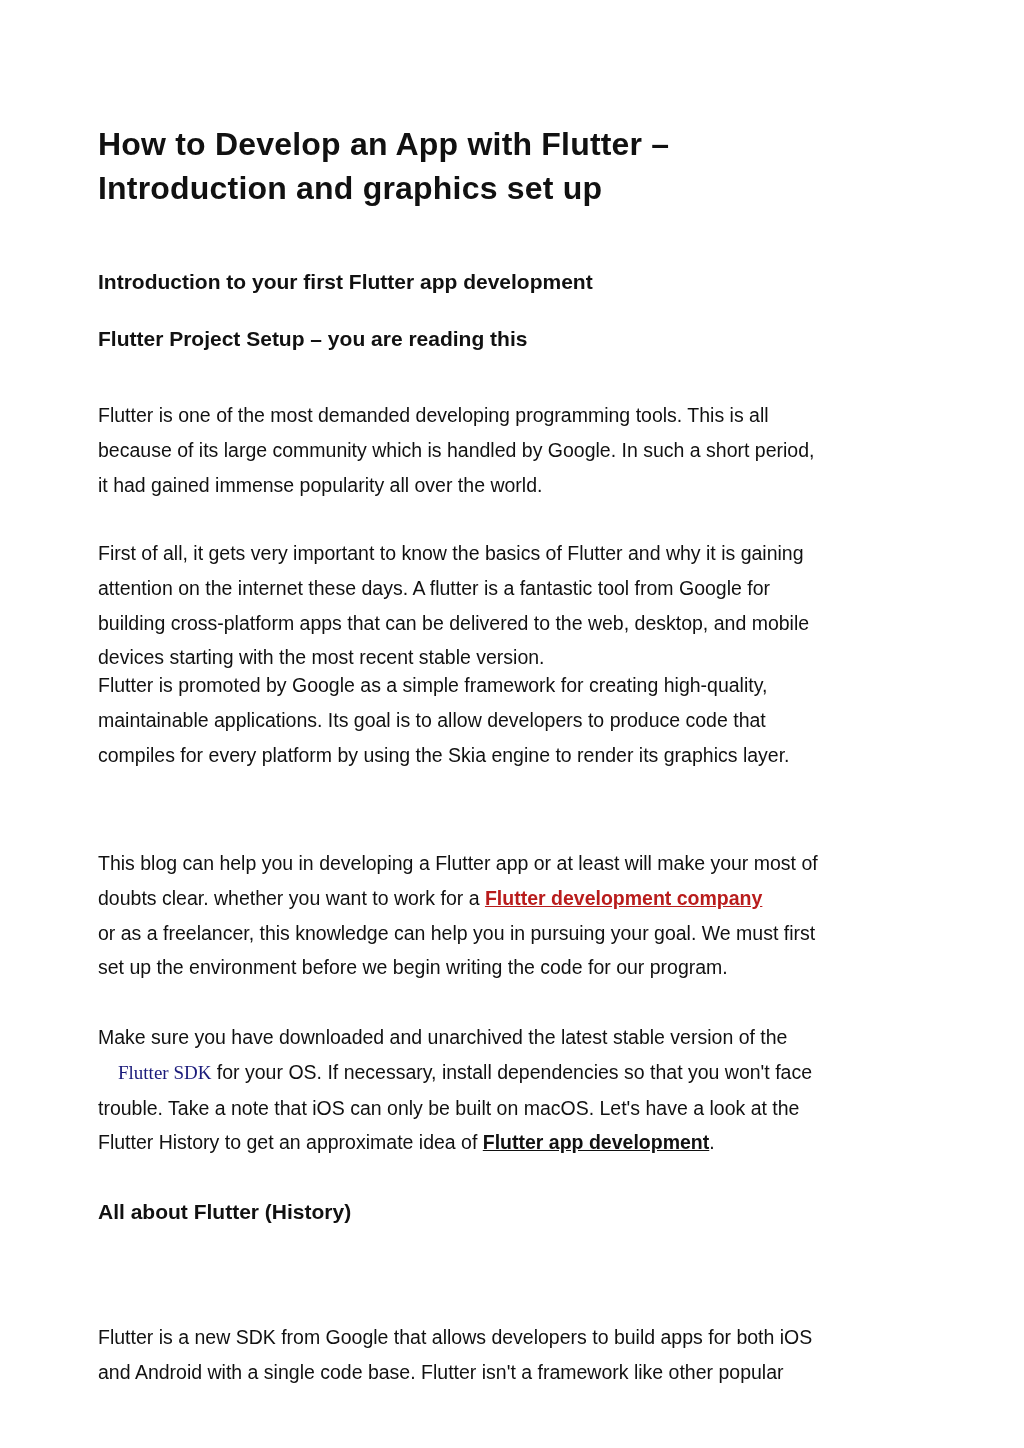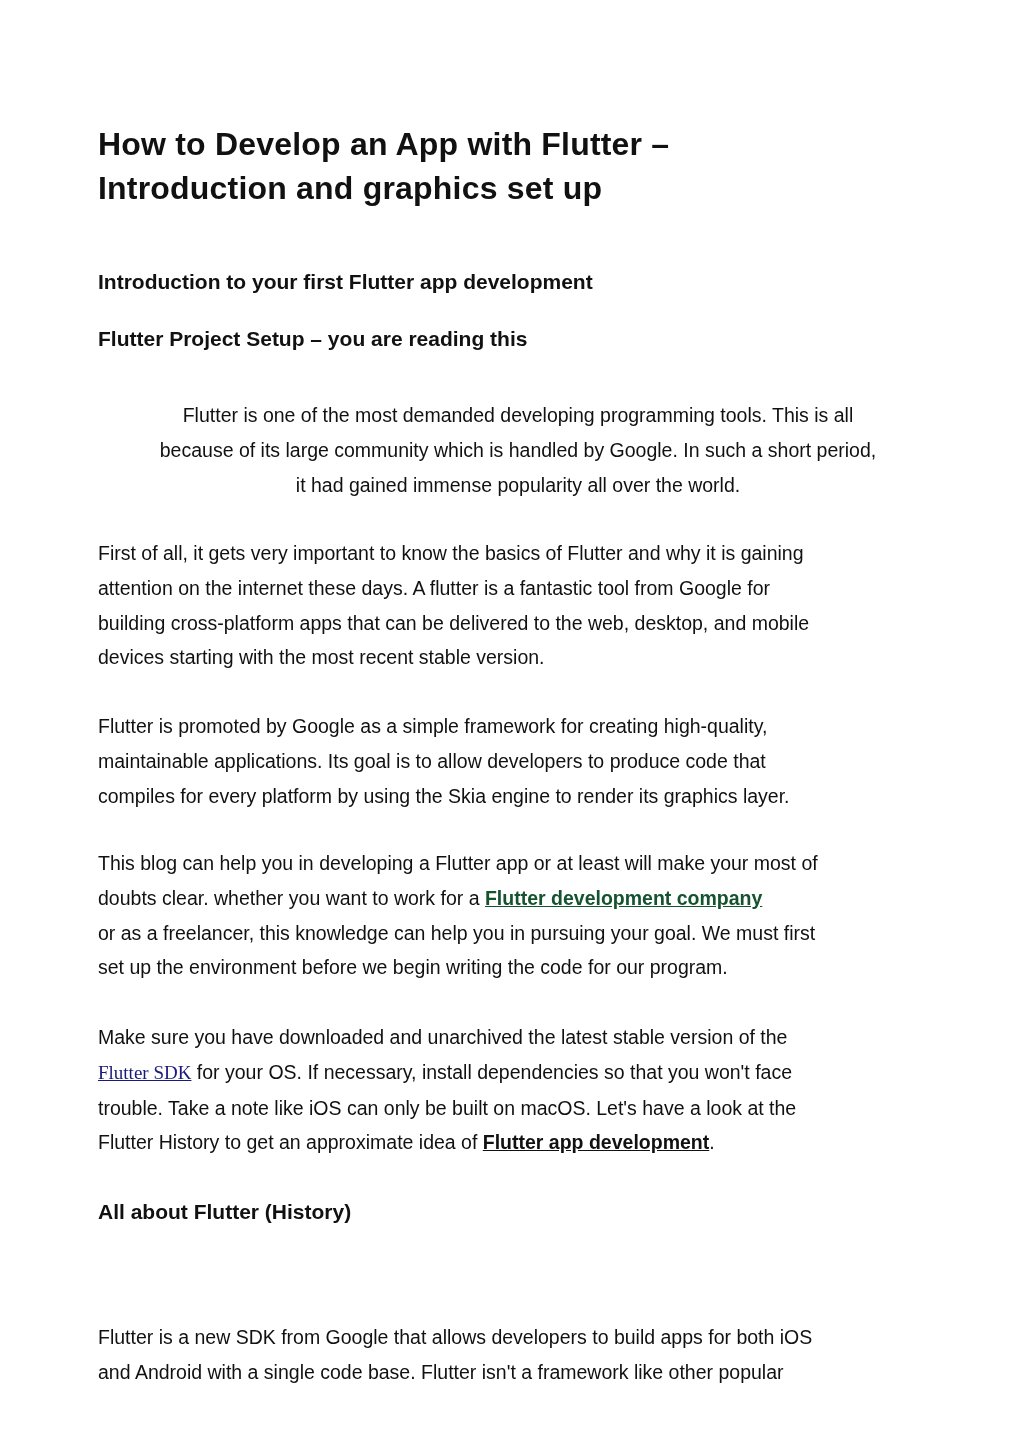--- a/index.html
+++ b/index.html
@@ -3,71 +3,71 @@
 <meta charset="utf-8">
 <style>
   html, body { margin: 0; padding: 0; background: #ffffff; }
   body { width: 1024px; height: 1448px; overflow: hidden; position: relative;
          font-family: "Liberation Sans", sans-serif; color: #111111; }
   .page { position: absolute; left: 98px; top: 0; width: 840px; }
   .title { position: absolute; top: 122px; left: 0; margin: 0;
            font-size: 32px; line-height: 44px; font-weight: bold; letter-spacing: 0.2px; }
   .h2 { position: absolute; left: 0; margin: 0; font-size: 21px; font-weight: bold; line-height: 30px; }
   .para { position: absolute; left: 0; margin: 0; font-size: 19.5px; line-height: 34.8px; width: 840px; }
-  .link-bold { color: #14532d; font-weight: bold; text-decoration: underline; }
+  .link-bold { color: #b91c1c; font-weight: bold; text-decoration: underline; }
   .link-bold-black { color: #111111; font-weight: bold; text-decoration: underline; }
-  .link-serif { font-family: "Liberation Serif", serif; color: #1a1a7a; text-decoration: underline; font-size: 19px; }
+  .link-serif { font-family: "Liberation Serif", serif; color: #1a1a7a; font-size: 19px; margin-left: 20px; }
 </style>
 </head>
 <body>
 
 <div class="page">
 
   <h1 class="title">
     <div>How to Develop an App with Flutter –</div>
     <div>Introduction and graphics set up</div>
   </h1>
 
   <h2 class="h2" style="top:267px;">Introduction to your first Flutter app development</h2>
   <h2 class="h2" style="top:324px;">Flutter Project Setup – you are reading this</h2>
 
-  <div class="para" style="top:398px;text-align:center;">
+  <div class="para" style="top:398px;">
     <div>Flutter is one of the most demanded developing programming tools. This is all</div>
     <div>because of its large community which is handled by Google. In such a short period,</div>
     <div>it had gained immense popularity all over the world.</div>
   </div>
 
   <div class="para" style="top:536px;">
     <div>First of all, it gets very important to know the basics of Flutter and why it is gaining</div>
     <div>attention on the internet these days. A flutter is a fantastic tool from Google for</div>
     <div>building cross-platform apps that can be delivered to the web, desktop, and mobile</div>
     <div>devices starting with the most recent stable version.</div>
   </div>
 
-  <div class="para" style="top:709px;">
+  <div class="para" style="top:668px;">
     <div>Flutter is promoted by Google as a simple framework for creating high-quality,</div>
     <div>maintainable applications. Its goal is to allow developers to produce code that</div>
     <div>compiles for every platform by using the Skia engine to render its graphics layer.</div>
   </div>
 
   <div class="para" style="top:846px;">
     <div>This blog can help you in developing a Flutter app or at least will make your most of</div>
     <div>
       <span>doubts clear. whether you want to work for a </span><a class="link-bold">Flutter development company</a>
     </div>
     <div>or as a freelancer, this knowledge can help you in pursuing your goal. We must first</div>
     <div>set up the environment before we begin writing the code for our program.</div>
   </div>
 
   <div class="para" style="top:1020px;">
     <div>Make sure you have downloaded and unarchived the latest stable version of the</div>
     <div>
       <a class="link-serif">Flutter SDK</a><span> for your OS. If necessary, install dependencies so that you won't face</span>
     </div>
-    <div>trouble. Take a note like iOS can only be built on macOS. Let's have a look at the</div>
+    <div>trouble. Take a note that iOS can only be built on macOS. Let's have a look at the</div>
     <div>
       <span>Flutter History to get an approximate idea of </span><a class="link-bold-black">Flutter app development</a><span>.</span>
     </div>
   </div>
 
   <h2 class="h2" style="top:1197px;">All about Flutter (History)</h2>
 
   <div class="para" style="top:1320px;">
     <div>Flutter is a new SDK from Google that allows developers to build apps for both iOS</div>
     <div>and Android with a single code base. Flutter isn't a framework like other popular</div>

